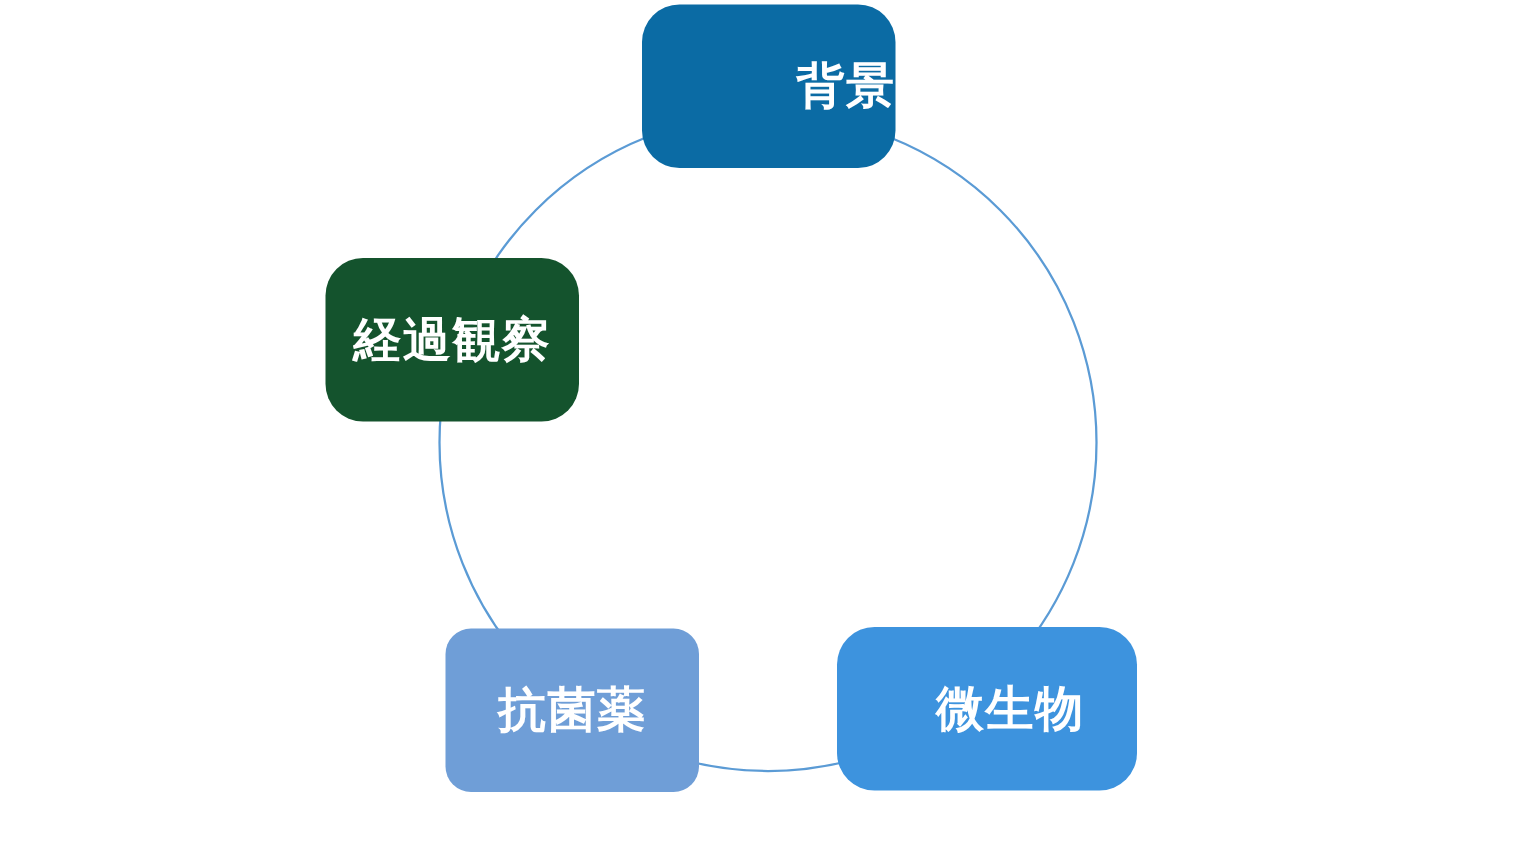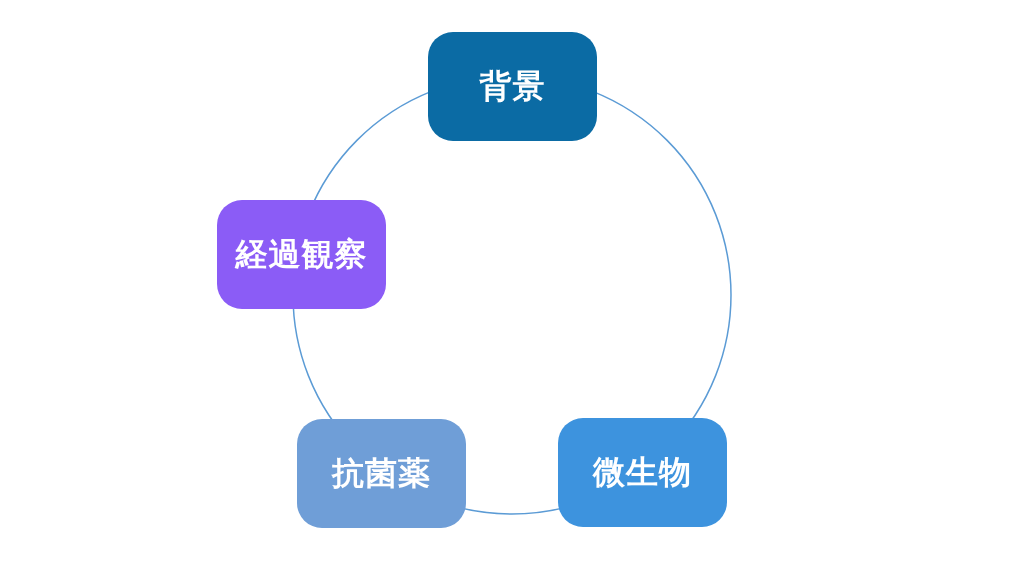--- a/index.html
+++ b/index.html
@@ -33,23 +33,23 @@
   }
   .node-label {
     color: #ffffff;
     font-size: 32px;
     font-weight: bold;
     letter-spacing: 1px;
     white-space: nowrap;
     user-select: none;
   }
   
-  .node-pos-0 { left: 428px; top: 32px;  }
+  .node-pos-0 { left: 428px; top: 3px; justify-content: flex-end;  }
   .node-pos-1 { left: 639px; top: 172px; }
-  .node-pos-2 { left: 558px; top: 418px; }
+  .node-pos-2 { left: 558px; top: 418px; padding-left: 31px; }
   .node-pos-3 { left: 297px; top: 419px; }
   .node-pos-4 { left: 217px; top: 172px; }
 </style>
 </head>
 <body>
 
 <div class="canvas">
 
   <svg class="cycle-svg" viewBox="0 0 1024 575" xmlns="http://www.w3.org/2000/svg">
     <circle cx="512" cy="295" r="219" fill="none" stroke-width="1.5" style="stroke: rgb(91, 155, 213);"></circle>
@@ -57,21 +57,21 @@
 
   <div class="node node-pos-0" style="background: rgb(11, 107, 164);">
     <span class="node-label">背景</span>
   </div>
 
 
   <div class="node node-pos-2" style="background: rgb(61, 147, 222);">
     <span class="node-label">微生物</span>
   </div>
 
-  <div class="node node-pos-3" style="background: rgb(111, 158, 215);">
+  <div class="node node-pos-3" style="background: rgb(111, 158, 215); border-radius: 17px;">
     <span class="node-label">抗菌薬</span>
   </div>
 
-  <div class="node node-pos-4" style="background: #8b5cf6; margin-top: 28px;">
+  <div class="node node-pos-4" style="background: #14532d;">
     <span class="node-label">経過観察</span>
   </div>
 
 </div>
 
 </body></html>

